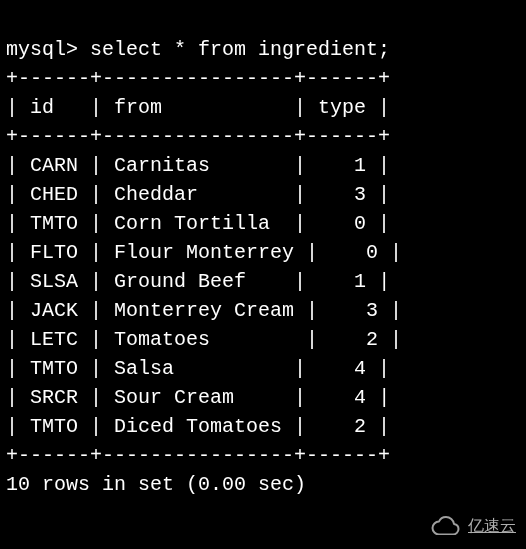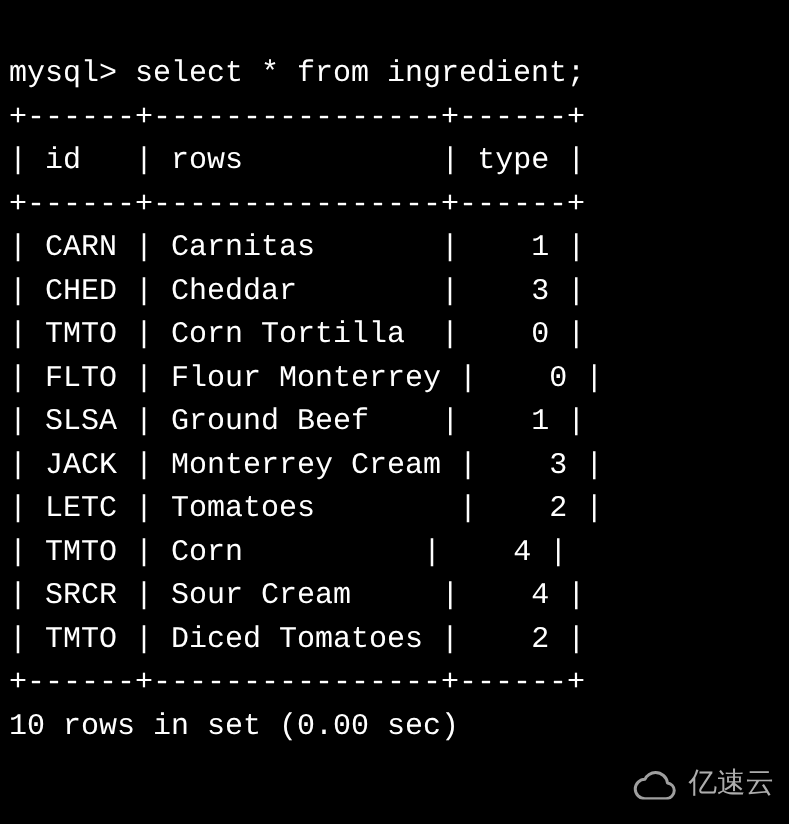--- a/index.html
+++ b/index.html
@@ -34,40 +34,41 @@
       height: 20px;
       position: relative;
     }
     .watermark .cloud svg {
       width: 100%;
       height: 100%;
       display: block;
     }
     .watermark .wm-text {
       font-family: Arial, "Microsoft YaHei", sans-serif;
-      font-size: 19px;
+      font-size: 16px;
       color: #cccccc;
+      text-decoration: underline;
     }
   </style>
 </head>
 <body>
 
 <div class="term">
 <span><span>mysql&gt;</span> <span>select * from ingredient;</span></span>
 <span>+------+----------------+------+</span>
-<span>| <span>id</span>   | <span>rows</span>           | <span>type</span> |</span>
+<span>| <span>id</span>   | <span>from</span>           | <span>type</span> |</span>
 <span>+------+----------------+------+</span>
 <span>| <span>CARN</span> | <span>Carnitas</span>       |    <span>1</span> |</span>
 <span>| <span>CHED</span> | <span>Cheddar</span>        |    <span>3</span> |</span>
 <span>| <span>TMTO</span> | <span>Corn Tortilla</span>  |    <span>0</span> |</span>
 <span>| <span>FLTO</span> | <span>Flour Monterrey</span> |    <span>0</span> |</span>
 <span>| <span>SLSA</span> | <span>Ground Beef</span>    |    <span>1</span> |</span>
 <span>| <span>JACK</span> | <span>Monterrey Cream</span> |    <span>3</span> |</span>
 <span>| <span>LETC</span> | <span>Tomatoes</span>        |    <span>2</span> |</span>
-<span>| <span>TMTO</span> | <span>Corn</span>          |    <span>4</span> |</span>
+<span>| <span>TMTO</span> | <span>Salsa</span>          |    <span>4</span> |</span>
 <span>| <span>SRCR</span> | <span>Sour Cream</span>     |    <span>4</span> |</span>
 <span>| <span>TMTO</span> | <span>Diced Tomatoes</span> |    <span>2</span> |</span>
 <span>+------+----------------+------+</span>
 <span>10 rows in set (0.00 sec)</span>
 </div>
 
 <div class="watermark">
   <span class="cloud">
     <svg viewBox="0 0 64 40">
       <path d="M50 18c-1-8-8-14-16-14-6 0-12 4-14 9-7 0-13 6-13 13 0 7 6 13 13 13h28c6 0 11-5 11-11 0-5-4-9-9-10z" fill="none" stroke="#bbbbbb" stroke-width="4" stroke-linejoin="round"></path>

